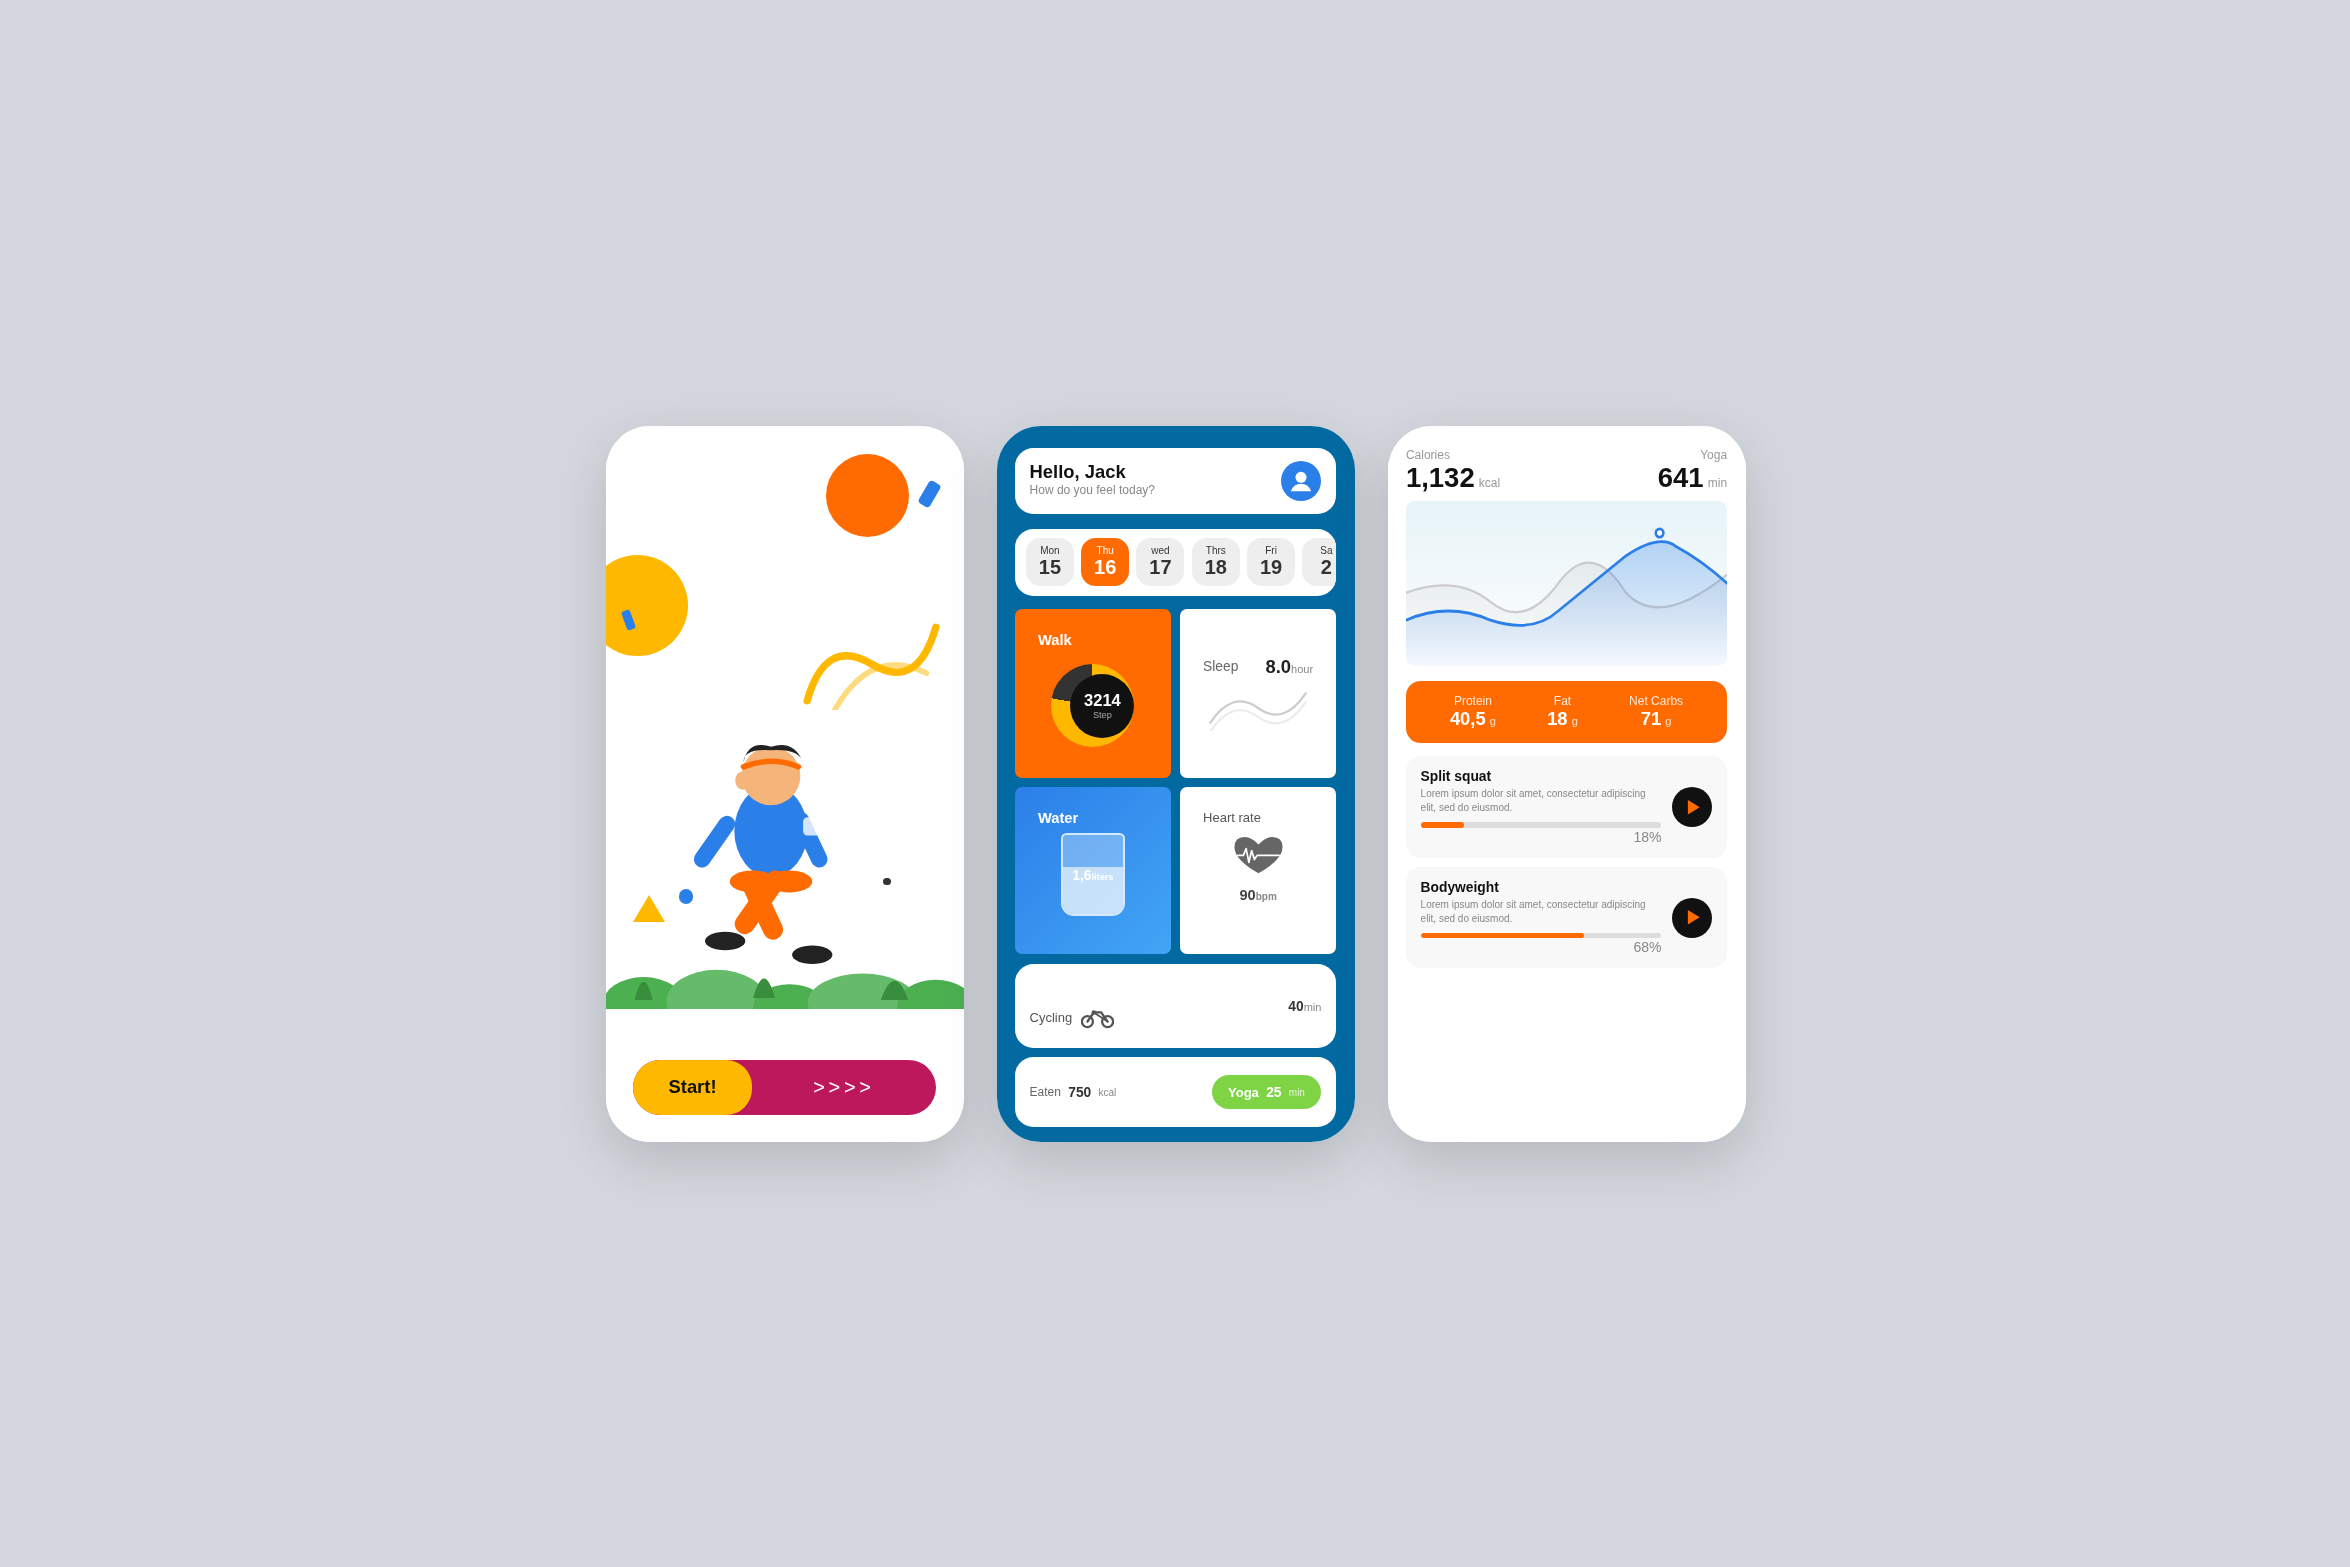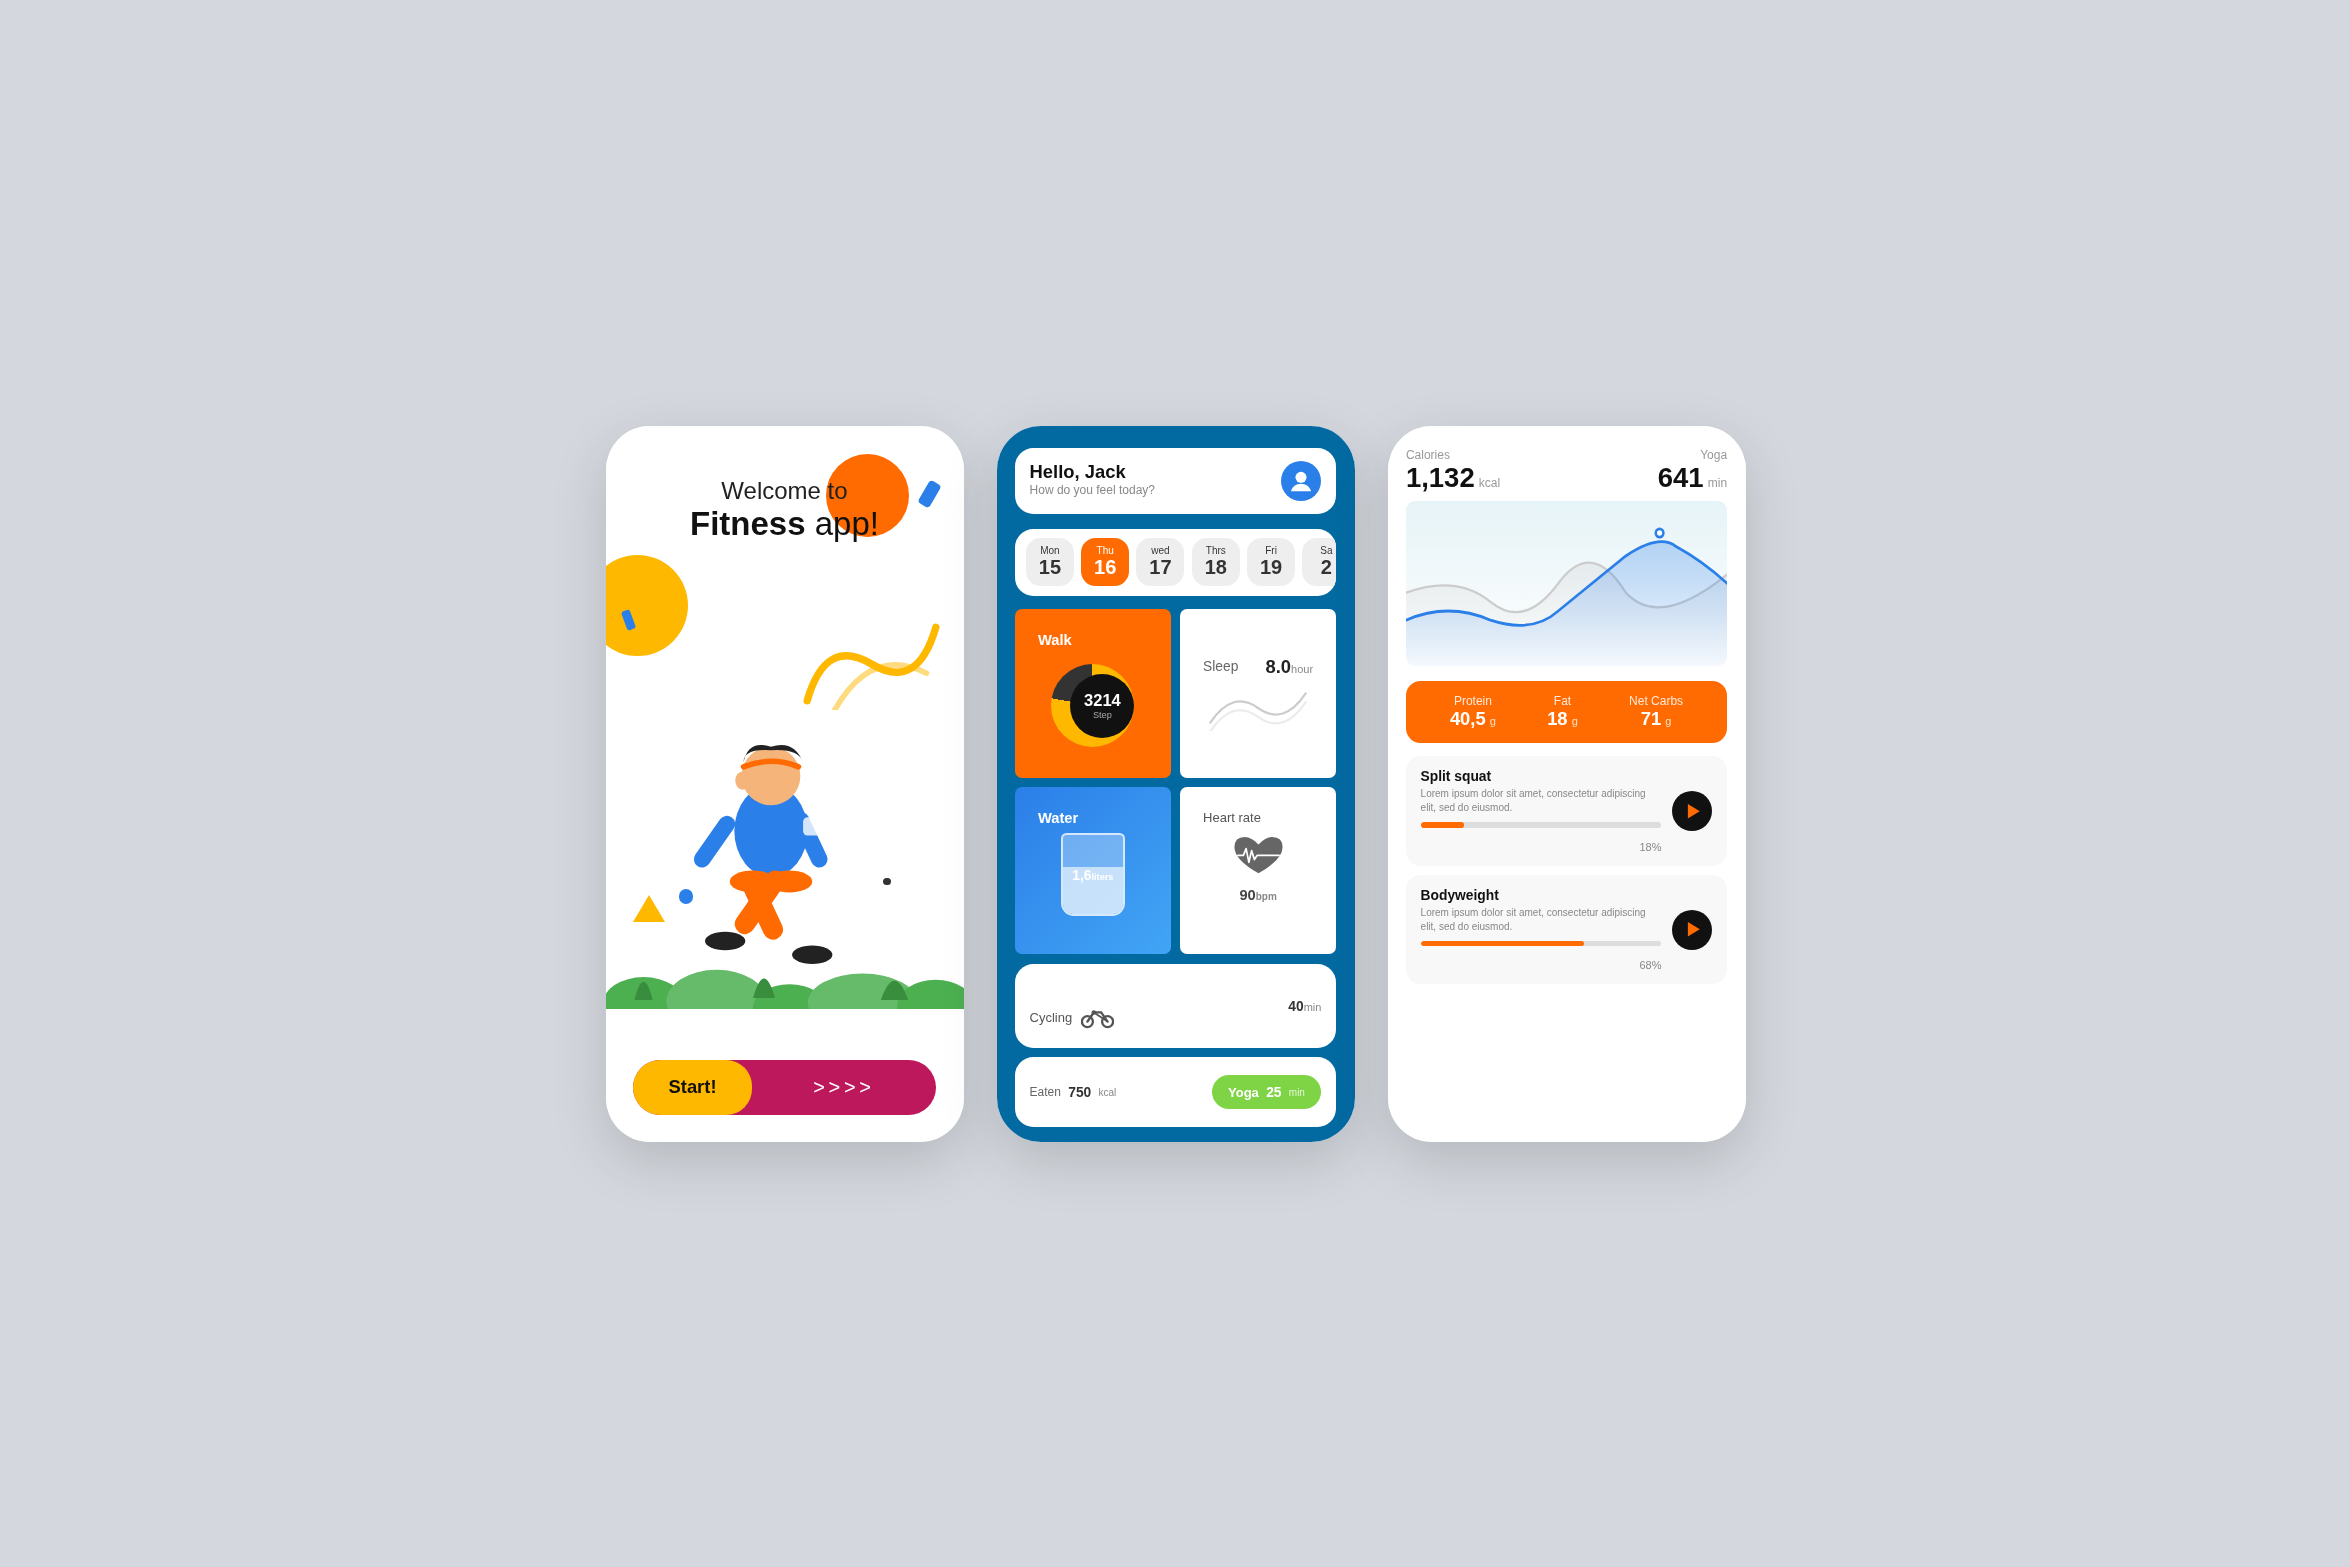--- a/index.html
+++ b/index.html
@@ -493,24 +493,24 @@
       border-radius: 2.8px;
       overflow: hidden;
       position: relative;
     }
     .exercise-progress-fill {
       height: 100%;
       background: #FF6B00;
       border-radius: 2.8px;
     }
     .exercise-progress-pct {
-      font-size: 11px;
+      font-size: 14px;
       color: #888;
       text-align: right;
-      margin-top: 13px;
+      margin-top: 1px;
     }
     .play-btn {
       width: 40px; height: 40px;
       background: #111;
       border-radius: 50%;
       display: flex; align-items: center; justify-content: center;
       flex-shrink: 0;
       cursor: pointer;
     }
     .play-btn svg { margin-left: 2.8px; }
@@ -523,26 +523,20 @@
 
 <div class="screens-container">
 
   <div class="phone">
     <div class="screen1">
       <div class="s1-orange-circle"></div>
       <div class="s1-yellow-circle"></div>
       <div class="deco-blue-rect"></div>
       <div class="deco-blue-rect2"></div>
 
-      <div class="s1-title">
-        <div class="welcome">Welcome to</div>
-        <div>
-          <span class="fitness">Fitness</span><span class="app"> app!</span>
-        </div>
-      </div>
 
       <div class="s1-illustration">
 
         <svg style="position:absolute;top:73px;right:18.4px;width:147px;height:92px;" viewBox="0 0 160 100">
           <path d="M 10 90 Q 30 20 80 50 Q 130 80 150 10" stroke="#FFB800" stroke-width="8" fill="none" stroke-linecap="round"></path>
           <path d="M 40 100 Q 80 30 140 60" stroke="#FFB800" stroke-width="6" fill="none" stroke-linecap="round" opacity="0.5"></path>
         </svg>
 
         <svg style="position:absolute;bottom:73px;left:55px;width:220px;height:275px;" viewBox="0 0 240 300">
 

